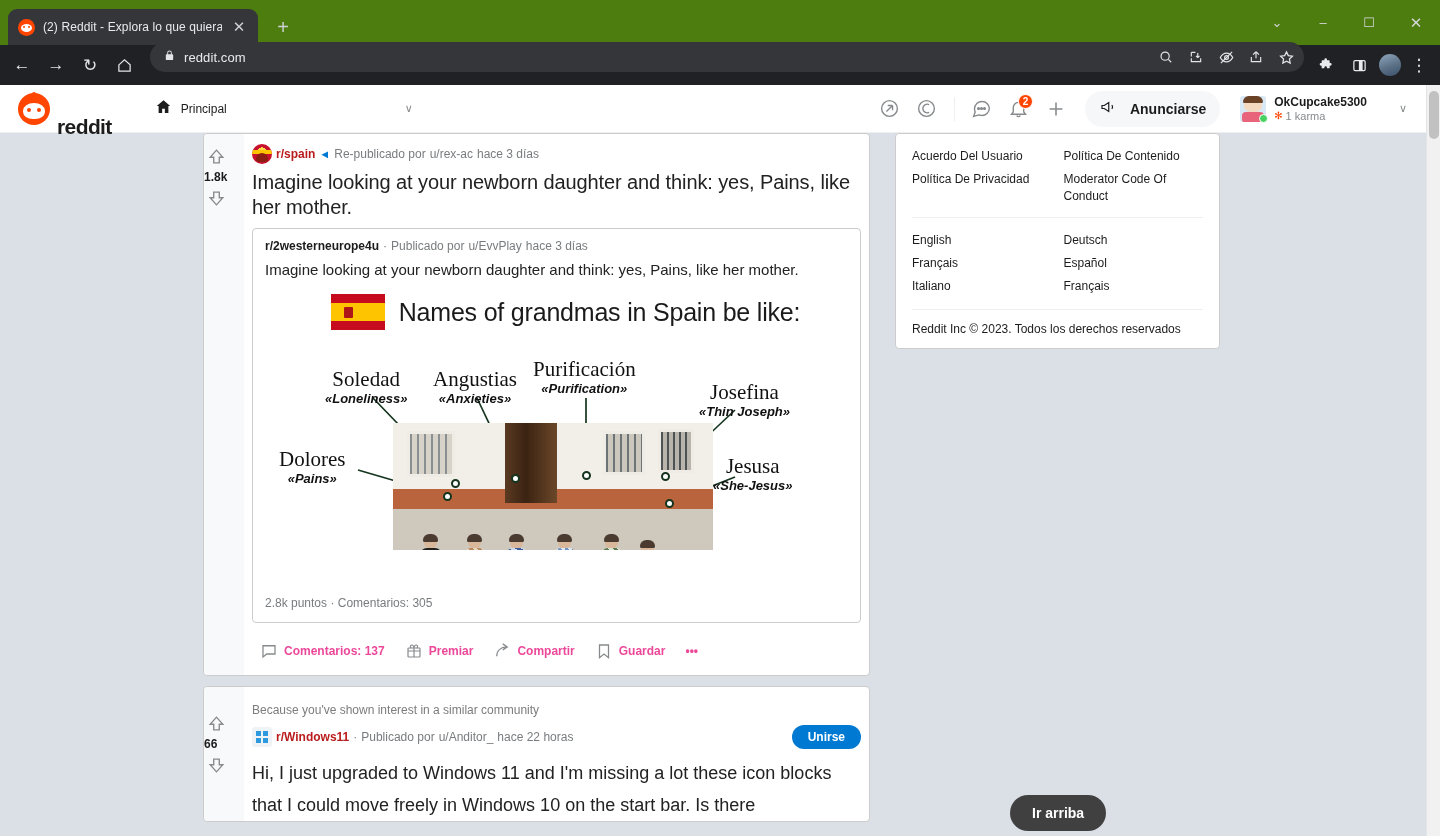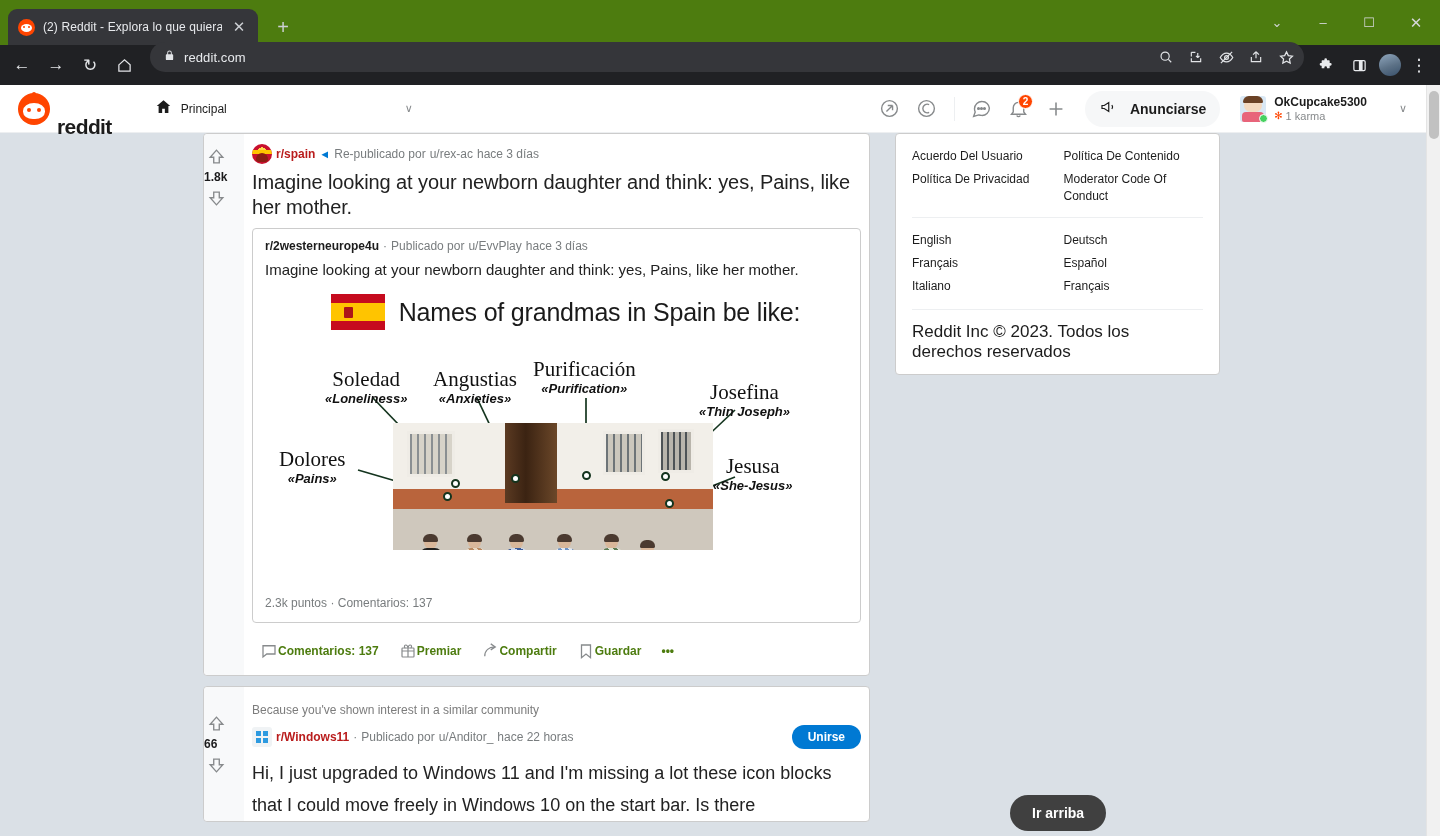--- a/index.html
+++ b/index.html
@@ -334,22 +334,22 @@
   }
 
   .xpost-stats {
     font-size: 12px; color: #787c7e; padding: 10px 0 12px 0;
   }
 
   .post-actions {
     display: flex; align-items: center; gap: 4px; padding: 4px 0 8px 0;
   }
   .act {
-    display: flex; align-items: center; padding: 7px 8px;
-    border-radius: 2px; font-size: 12px; font-weight: 700; color: #4d7c0f;
+    display: flex; align-items: center; gap: 6px; padding: 7px 8px;
+    border-radius: 2px; font-size: 12px; font-weight: 700; color: #ec4899;
   }
   .act .ic { color: #878a8c; display: flex; }
 
   
   .why-row {
     font-size: 12px; color: #7c7c7c; padding: 8px 0 6px 0;
   }
   .win-av {
     width: 20px; height: 20px; border-radius: 3px; flex: none;
     background: #f0f3f5; position: relative; overflow: hidden;
@@ -375,21 +375,21 @@
   }
   .link-grid {
     display: grid; grid-template-columns: 1fr 1fr; column-gap: 12px;
     row-gap: 6px; padding-bottom: 12px; border-bottom: 1px solid #edeff1;
   }
   .side-link { font-size: 12px; color: #1c1c1c; line-height: 17px; }
   .lang-grid {
     display: grid; grid-template-columns: 1fr 1fr; column-gap: 12px;
     row-gap: 6px; padding: 14px 0 14px 0; border-bottom: 1px solid #edeff1;
   }
-  .copyright { font-size: 17px; color: #1c1c1c; padding-top: 12px; }
+  .copyright { font-size: 12px; color: #1c1c1c; padding-top: 12px; }
 
   
   .gototop {
     position: absolute; left: 1010px; top: 710px; background: #404040;
     color: #fff; font-size: 14px; font-weight: 700; border-radius: 20px;
     padding: 10px 22px; border: none; z-index: 30;
   }
 
   
   .pagebar {
@@ -699,21 +699,21 @@
                     <div class="n1">Dolores</div>
                     <div class="n2">«Pains»</div>
                   </div>
                   <div class="nameplate" style="left:448px;top:105px">
                     <div class="n1">Jesusa</div>
                     <div class="n2">«She-Jesus»</div>
                   </div>
                 </div>
               </div>
 
-              <div class="xpost-stats">2.3k puntos · Comentarios: 137</div>
+              <div class="xpost-stats">2.8k puntos · Comentarios: 305</div>
             </div>
 
             <div class="post-actions">
               <div class="act">
                 <span class="ic">
                   <svg width="18" height="18" viewBox="0 0 24 24" fill="none" stroke="#878a8c" stroke-width="1.7">
                       <path d="M4 5h16v11H9l-5 4z"></path>
                     </svg>
                 </span>
                 <span>Comentarios: 137</span>

